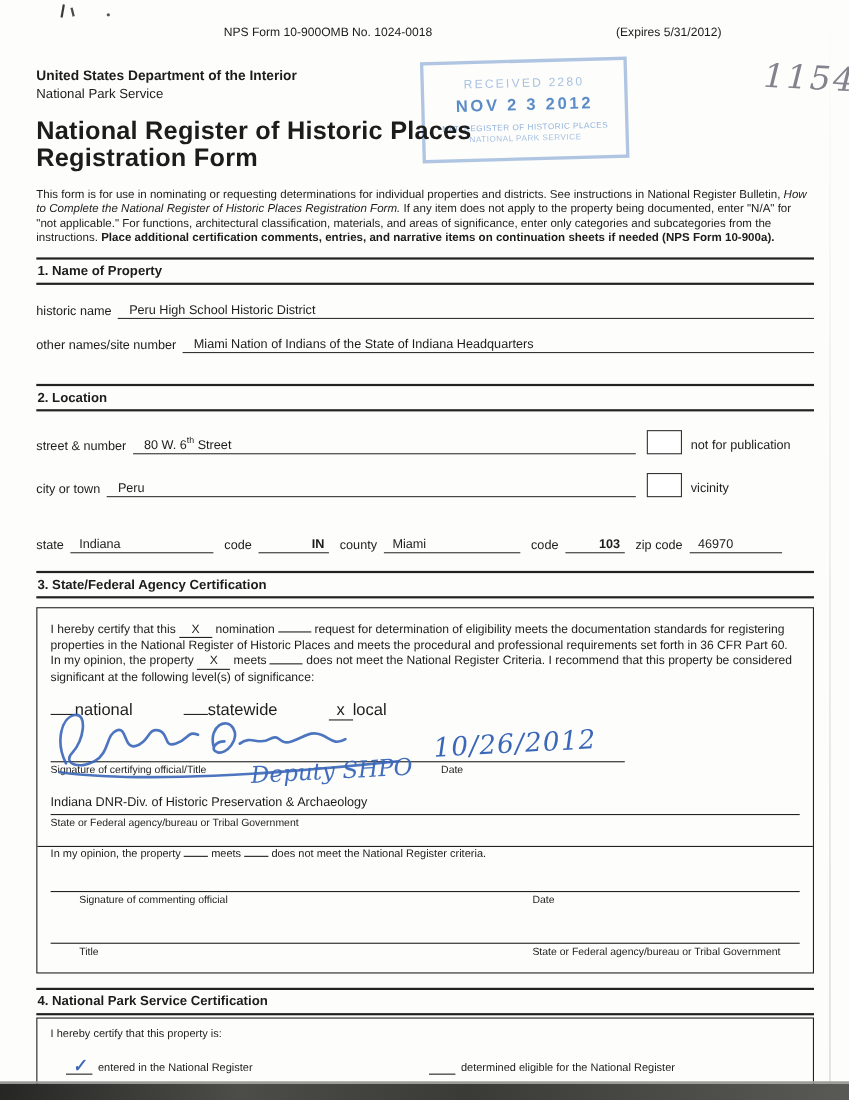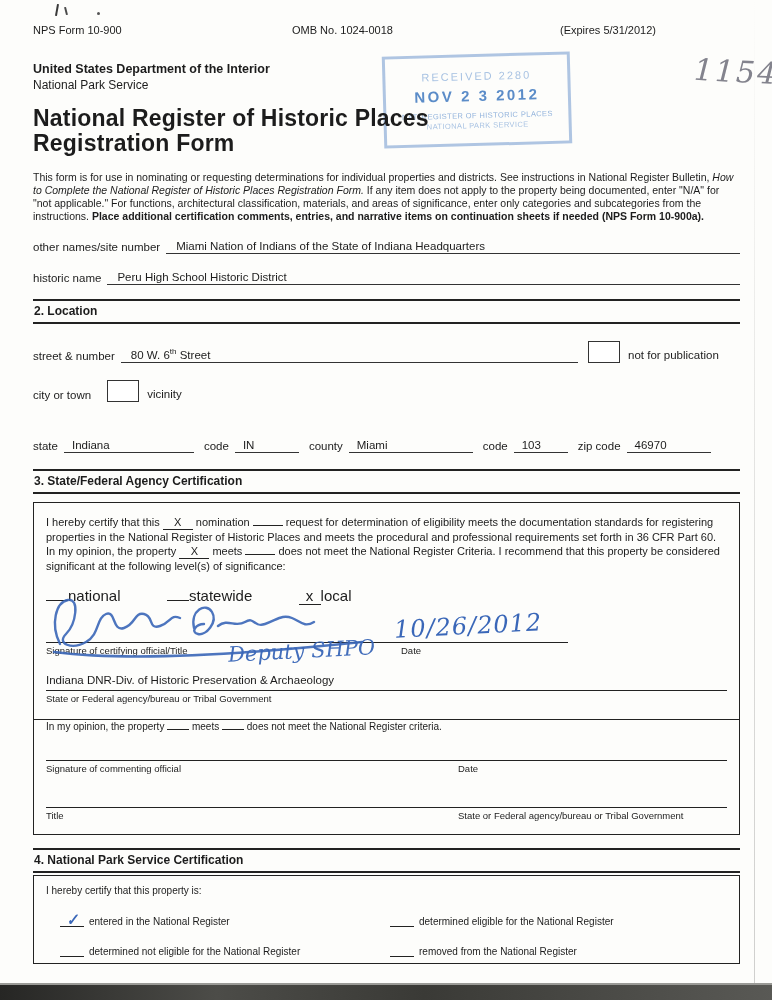--- a/index.html
+++ b/index.html
@@ -5,21 +5,21 @@
   html,body { margin:0; padding:0; background:#d8d8d6; }
   .page {
     position:relative; width:772px; height:1000px; margin:0 auto;
     background:#fdfdfb; overflow:hidden;
     font-family:"Liberation Sans", sans-serif; color:#1c1c1c;
   }
   .content { padding:24px 32px 0 33px; position:relative; }
 
   
   .meta-row { display:flex; font-size:11px; }
-  .meta-form { width:259px; }
+  .meta-form { width:259px;text-align:right; }
   .meta-omb  { width:268px; }
   .meta-exp  { flex:1; }
 
   .dept { font-weight:bold; font-size:12.5px; margin-top:26px; }
   .agency { font-size:12px; margin-top:2px; }
   .main-title { font-size:23px; font-weight:bold; line-height:1.1; margin-top:14px; letter-spacing:.2px; }
 
   .intro { font-size:10.5px; line-height:1.24; margin-top:14px; }
   .intro .it { font-style:italic; }
   .intro .bd { font-weight:bold; }
@@ -29,21 +29,21 @@
     border-top:2px solid #222; border-bottom:2px solid #222;
     padding:3px 0 4px 1px;
   }
 
   .field-row { display:flex; align-items:flex-end; font-size:11.5px; margin-top:17px; }
   .f-label { white-space:nowrap; padding-right:6px; padding-bottom:1px; }
   .f-value { flex:1; border-bottom:1px solid #333; padding:0 0 1px 10px; }
   .pub-box { width:30px; height:20px; border:1px solid #333; margin:0 8px 0 10px; flex:none; background:#fff; }
   .right-lab { width:112px; padding-bottom:2px; flex:none; }
   .seg { border-bottom:1px solid #333; padding:0 4px 1px 8px;margin-top:20px; }
-  .ctr { text-align:left; }
+  .ctr { text-align:right;font-weight:bold; }
   .sup { font-size:8px; vertical-align:super; }
 
   
   .cert-box { position:relative; border:1.5px solid #222; margin-top:8px; padding:12px 12px 12px 12px; font-size:11px; line-height:1.3; }
   .cert-box p { margin:0; } .mt10 { margin-top:10px; }
   .blank { display:inline-block; border-bottom:1px solid #222; min-width:26px; text-align:center; line-height:1; padding:0 2px 1px; }
   .blank.sm { min-width:18px; }
   .levels { margin-top:13px; font-size:15px; }
   .lvl-gap { display:inline-block; width:38px; }
 
@@ -55,21 +55,21 @@
   .hand-date3 { position:absolute; top:-31px; left:348px; font-size:24px; transform:rotate(-3deg); letter-spacing:1px; white-space:nowrap; }
   .hand-title3 { position:absolute; top:-4px; left:182px; font-size:21px; transform:rotate(-3deg); white-space:nowrap; opacity:.95; }
   .sig-svg { position:absolute; left:-4px; top:-58px; pointer-events:none; }
 
   .agency-row { margin-top:16px; border-bottom:1px solid #222; padding-bottom:2px; font-size:11.5px; }
   .small-label { font-size:9.5px; margin-top:2px; }
 
   .box-divider { border-top:1px solid #222; margin:14px -12px 0 -12px; }
   .comment-p { font-size:10px; margin-top:11px; }
   .c-sigline { margin-top:27px; border-bottom:1px solid #222; }
-  .c-labels { display:flex; font-size:9.5px; margin-top:2px; }
+  .c-labels { display:flex; font-size:9.5px; margin-top:2px;margin-left:26px; }
   .c-labels .l1 { width:412px; }
   .c-titleline { margin-top:31px; border-bottom:1px solid #222; }
 
   
   .nps-box { position:relative; border:1.5px solid #222; margin-top:2px; padding:9px 12px 6px; font-size:10px; }
   .opt-grid { display:grid; grid-template-columns:330px 1fr; row-gap:19px; margin-top:14px; padding-left:14px; }
   .opt { display:flex; align-items:flex-end; }
   .opt .blank { min-width:20px; margin-right:5px; position:relative; }
   .check { color:#3a67b8; font-size:15px; display:inline-block; transform:translateY(2px) rotate(-8deg); font-weight:bold; }
 
@@ -127,38 +127,40 @@
     <div class="dept">United States Department of the Interior</div>
     <div class="agency">National Park Service</div>
 
     <div class="main-title">
       <div>National Register of Historic Places</div>
       <div>Registration Form</div>
     </div>
 
     <p class="intro"><span>This form is for use in nominating or requesting determinations for individual properties and districts.  See instructions in National Register Bulletin, </span><span class="it">How to Complete the National Register of Historic Places Registration Form.</span><span>  If any item does not apply to the property being documented, enter "N/A" for "not applicable."  For functions, architectural classification, materials, and areas of significance, enter only categories and subcategories from the instructions.  </span><span class="bd">Place additional certification comments, entries, and narrative items on continuation sheets if needed (NPS Form 10-900a).</span></p>
 
+    <div class="section-h">1.  Name of Property</div>
+    <div class="field-row">
+      <span class="f-label">historic name</span>
+      <span class="f-value">Peru High School Historic District</span>
+    </div>
     <div class="field-row">
       <span class="f-label">other names/site number</span>
       <span class="f-value">Miami Nation of Indians of the State of Indiana Headquarters</span>
     </div>
-    <div class="field-row">
-      <span class="f-label">historic name</span>
-      <span class="f-value">Peru High School Historic District</span>
-    </div>
-
-    <div class="section-h" style="margin-top:14px;">2.  Location</div>
+
+    <div class="section-h" style="margin-top:28px;">2.  Location</div>
     <div class="field-row">
       <span class="f-label">street &amp; number</span>
       <span class="f-value"><span>80 W. 6</span><span class="sup">th</span><span> Street</span></span>
       <span class="pub-box"></span>
       <span class="right-lab">not for publication</span>
     </div>
     <div class="field-row">
       <span class="f-label">city or town</span>
+      <span class="f-value">Peru</span>
       <span class="pub-box"></span>
       <span class="right-lab">vicinity</span>
     </div>
     <div class="field-row">
       <span class="f-label">state</span>
       <span class="seg" style="width:118px;">Indiana</span>
       <span class="f-label" style="padding-left:10px;">code</span>
       <span class="seg ctr" style="width:52px;">IN</span>
       <span class="f-label" style="padding-left:10px;">county</span>
       <span class="seg" style="width:112px;">Miami</span>

